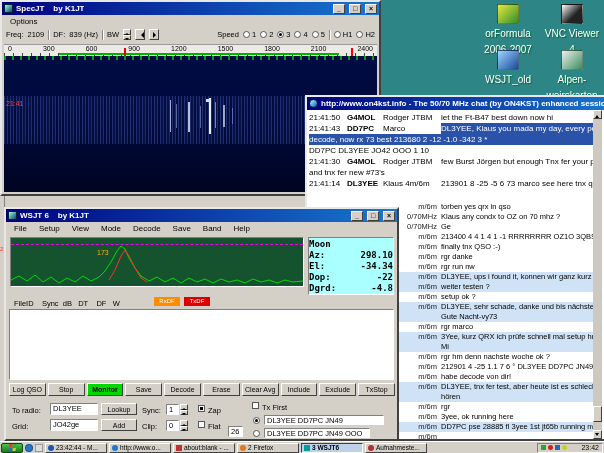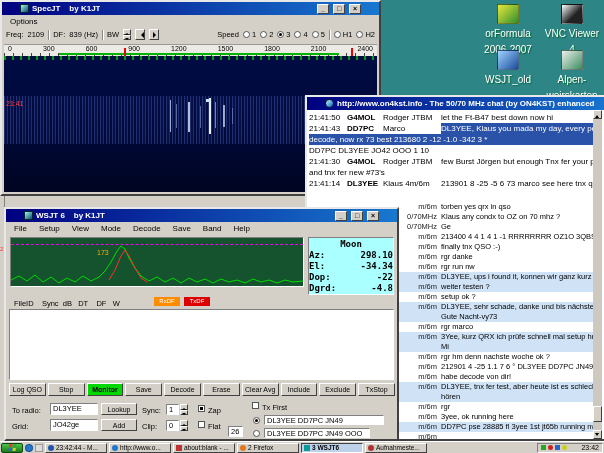--- a/index.html
+++ b/index.html
@@ -4,21 +4,21 @@
 <style>
   *{margin:0;padding:0;box-sizing:border-box}
   html,body{background:#222}
   #screen{position:relative;width:604px;height:453px;overflow:hidden;background:#2e8585;
           font-family:"Liberation Sans",sans-serif;font-size:8px;color:#000;cursor:default}
   .mono{font-family:Liberation Sans, sans-serif}
 
   
   .win{position:absolute;background:#d4d0c8;border:2px solid;border-color:#e8e8e8 #404040 #404040 #e8e8e8}
   .tbar{height:13px;background:linear-gradient(90deg,#000080,#1878d0);display:flex;align-items:center;
-        color:#fff;font-size:8px;font-weight:bold;padding:0 18px;gap:3px;overflow:hidden}
+        color:#fff;font-size:8px;font-weight:bold;padding:0 2px;gap:3px;overflow:hidden}
   .wtitle{white-space:pre;overflow:hidden}
   .tico{width:9px;height:9px;flex:none;background:linear-gradient(135deg,#9fd,#147);border:1px solid #023}
   .tb-sp{flex:1}
   .tbn{width:12px;height:10px;flex:none;background:#d4d0c8;border:1px solid;border-color:#fff #404040 #404040 #fff;
        color:#000;font-size:7px;line-height:8px;text-align:center;font-weight:bold;margin-left:1px}
   .mbar{display:flex;align-items:center;height:12px;padding:0 2px;font-size:8px}
   .mitem{padding:0 6px}
   .sunk{background:#fff;border:1px solid;border-color:#808080 #fff #fff #808080;overflow:hidden;white-space:nowrap}
   .btn{background:#d4d0c8;border:1px solid;border-color:#fff #404040 #404040 #fff;font-size:7px;text-align:center;
        font-family:"Liberation Sans",sans-serif;overflow:hidden;white-space:nowrap}
@@ -86,21 +86,21 @@
   
   #wsjt{left:4px;top:207px;width:395px;height:234px}
   #graph{position:absolute;left:4px;top:28px;width:294px;height:50px;background:#14532d;
          border:1px solid;border-color:#808080 #fff #fff #808080;overflow:hidden}
   #graph .mline{position:absolute;left:0;right:0;top:6px;border-top:1px dashed #f400f4}
   #graph .peak{position:absolute;left:86px;top:11px;color:#ffaa00;font-size:7px}
   #graph .redbar{position:absolute;left:104px;top:49px;width:30px;height:4px;background:#f00000}
   #moon{position:absolute;left:302px;top:28px;width:86px;height:58px;background:#aaffff;
         border:1px solid;border-color:#808080 #fff #fff #808080;font-family:"DejaVu Sans Mono",monospace;
         font-size:9px;font-weight:bold;line-height:11px;padding-top:1px}
-  #moon .mtitle{text-align:center}
+  #moon .mtitle{text-align:left}
   .mrow{display:flex;justify-content:space-between;padding:0 0}
   #dhead{position:absolute;left:8px;top:90px;font-size:7.5px;white-space:pre}
   .chip{position:absolute;top:88px;width:26px;height:9px;color:#fff;font-size:6px;line-height:9px;text-align:center}
   #chip-rx{left:148px;background:#ff8c00}
   #chip-tx{left:178px;background:#dd0000}
   #darea{position:absolute;left:3px;top:100px;width:385px;height:71px;background:#fff;
          border:1px solid;border-color:#808080 #fff #fff #808080;font-family:"DejaVu Sans Mono",monospace;
          font-size:8px;padding:1px 2px;overflow:hidden}
   .dr{white-space:pre;height:11px;line-height:11px;overflow:hidden}
   .dr .ss{background:#000080;color:#fff}

